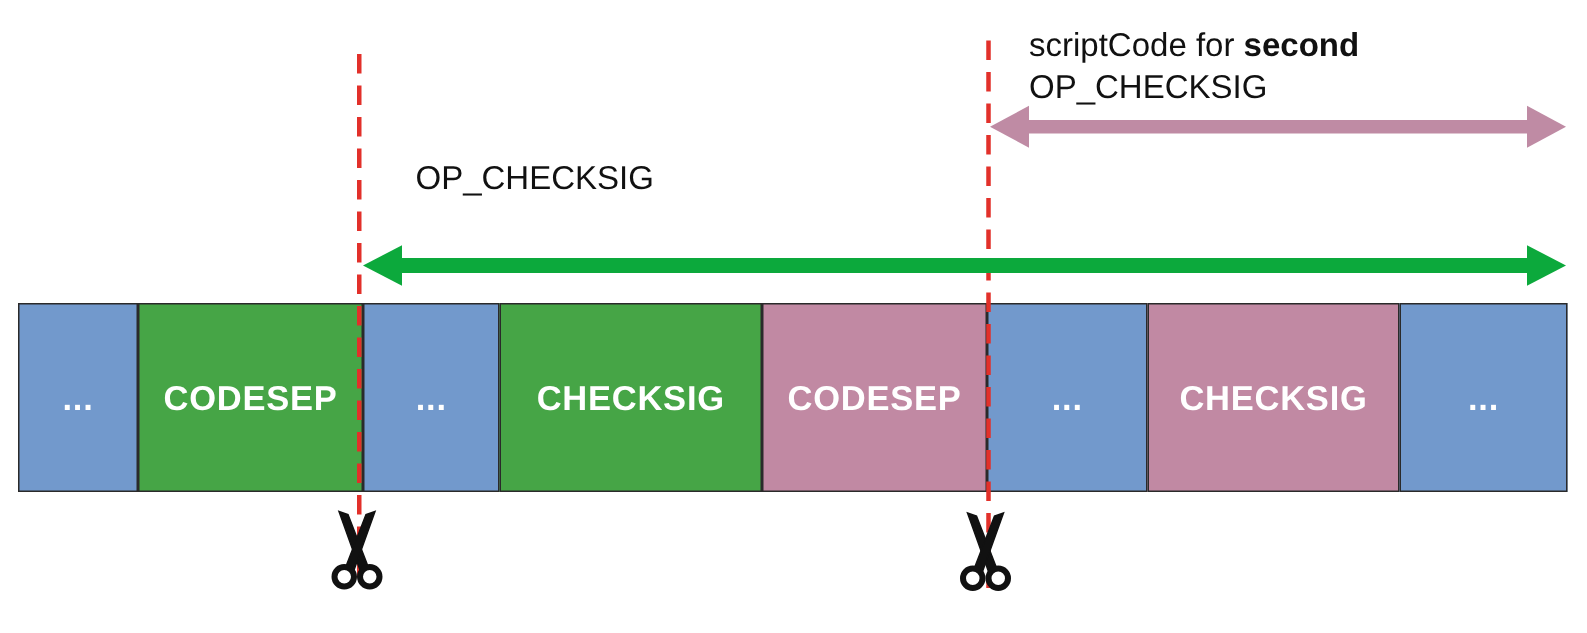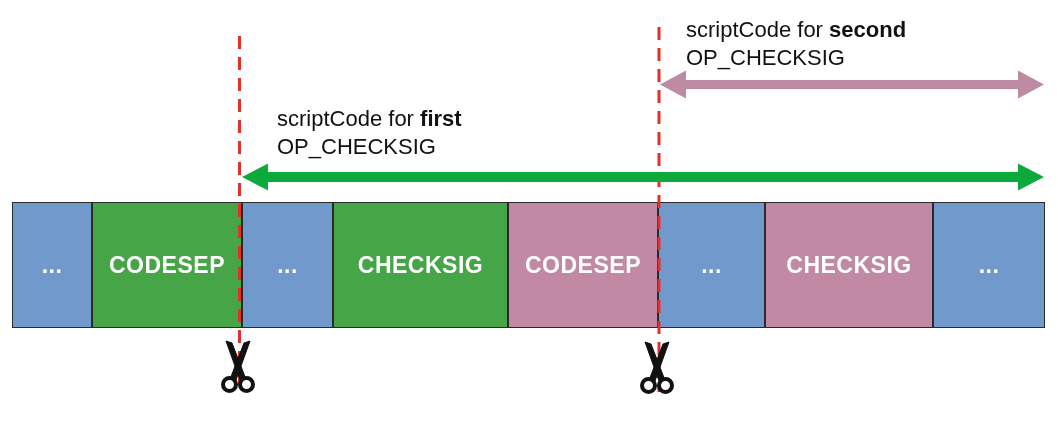--- a/index.html
+++ b/index.html
@@ -42,21 +42,20 @@
     width:1058px;height:422px;
     pointer-events:none;
   }
 </style>
 </head>
 <body>
 
 <div id="canvas">
 
   <div class="ann" style="left:277px;top:105px">
-    <div><span>scriptCode for </span><b>first</b></div>
     <div>OP_CHECKSIG</div>
   </div>
 
   <div class="ann" style="left:686px;top:16px">
     <div><span>scriptCode for </span><b>second</b></div>
     <div>OP_CHECKSIG</div>
   </div>
 
   <div class="block" style="left: 12px; width: 80px; background-color: rgb(114, 153, 204);">
       <span>...</span>

